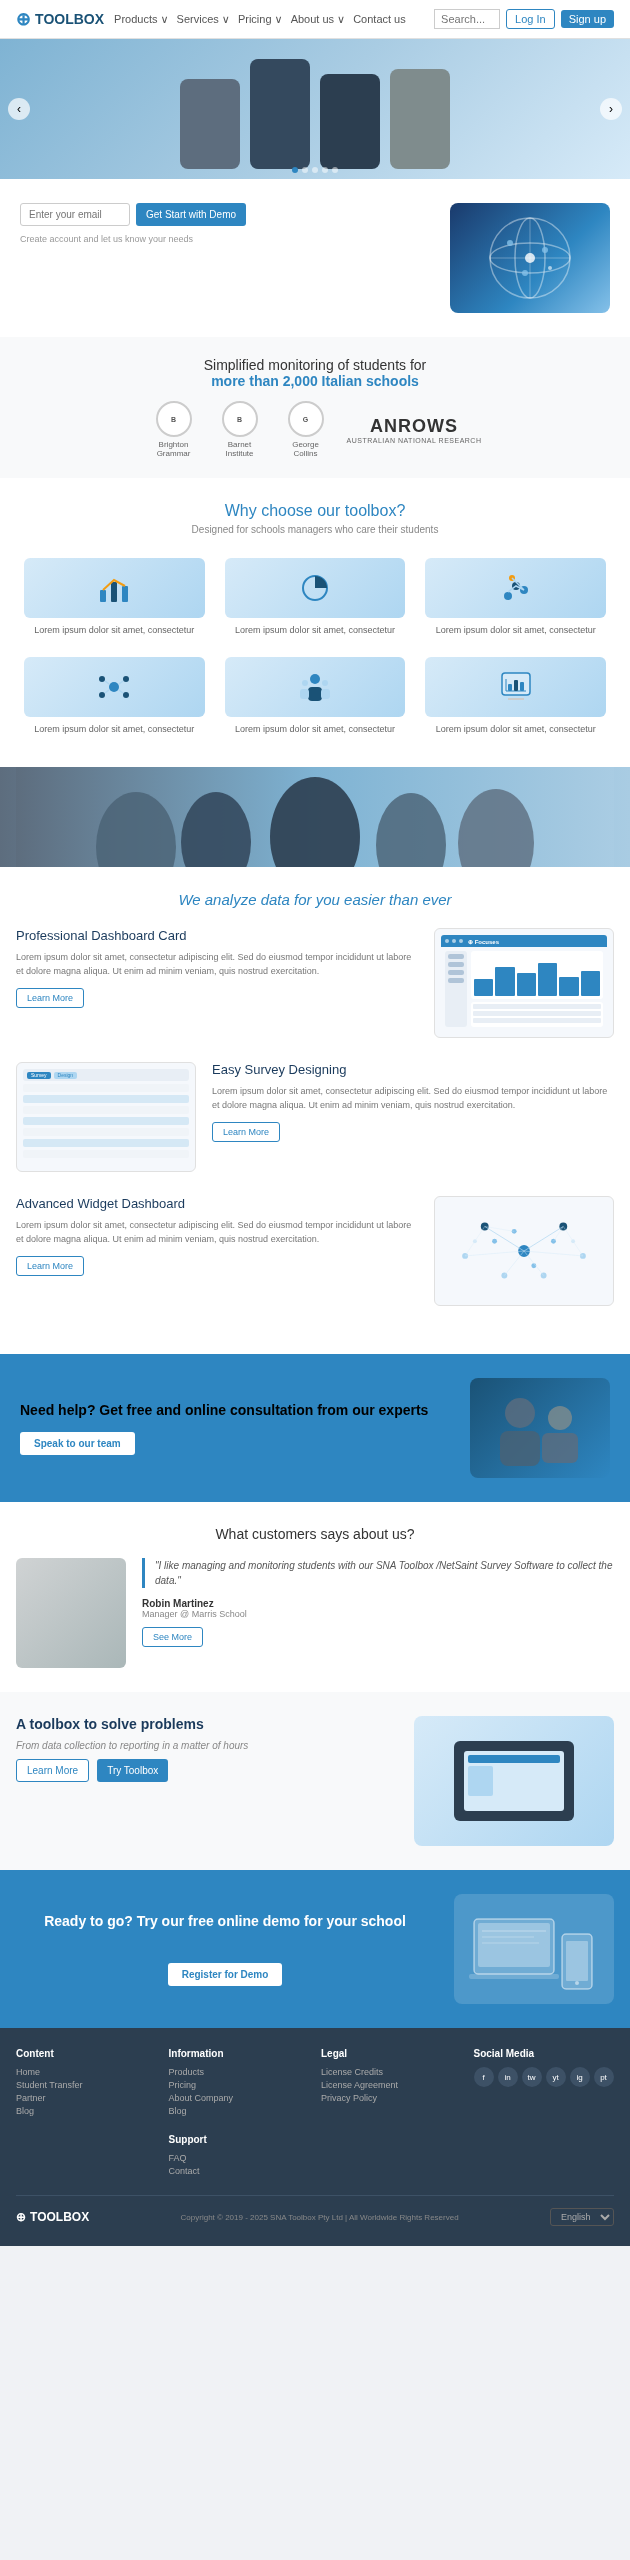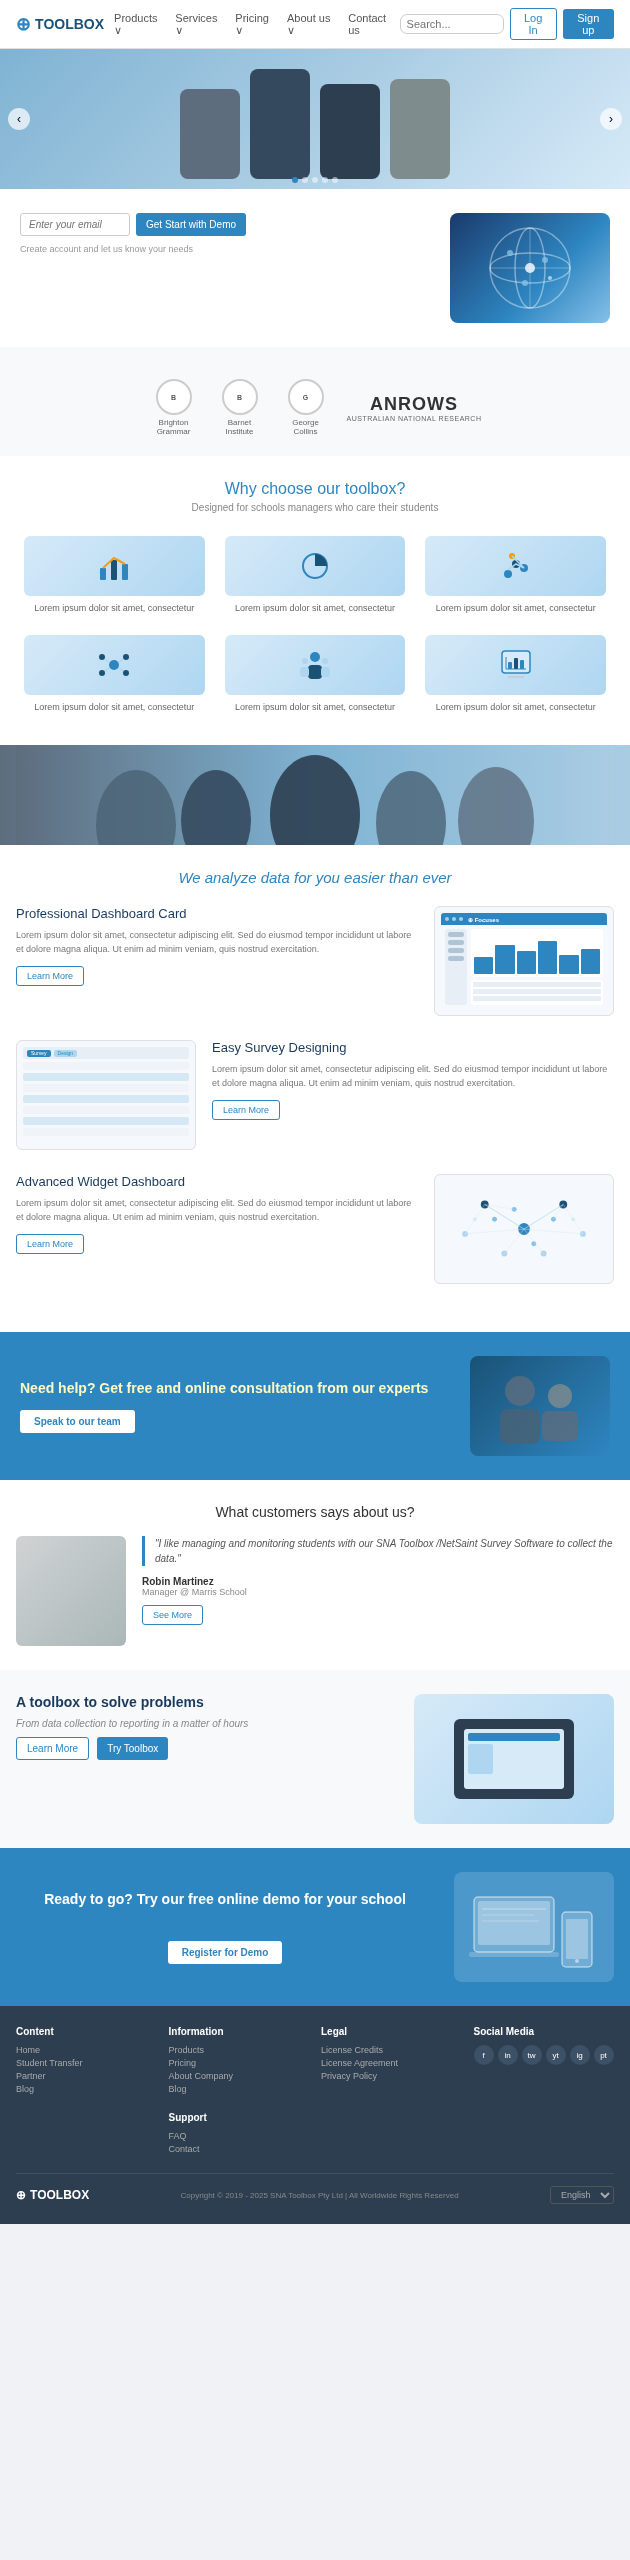--- a/index.html
+++ b/index.html
@@ -14,21 +14,21 @@
       padding: 8px 16px;
       border-bottom: 1px solid #e0e0e0;
       position: sticky; top: 0; z-index: 100;
     }
     .navbar-left { display: flex; align-items: center; gap: 10px; }
     .logo { display: flex; align-items: center; gap: 4px; font-weight: 700; font-size: 14px; color: #1a5276; }
     .logo-icon { color: #2e86c1; font-size: 18px; }
     .nav-links { display: flex; gap: 8px; font-size: 11px; color: #555; }
     .nav-link { cursor: pointer; display: flex; align-items: center; gap: 2px; }
     .navbar-right { display: flex; align-items: center; gap: 6px; }
-    .nav-search { border: 1px solid #ccc; border-radius: 7px; padding: 3px 6px; font-size: 11px; width: 104px; }
+    .nav-search { border: 1px solid #ccc; border-radius: 0; padding: 3px 6px; font-size: 11px; width: 66px; }
     .btn-login { border: 1px solid #2e86c1; color: #2e86c1; background: #fff; border-radius: 3px; padding: 3px 8px; font-size: 11px; cursor: pointer; }
     .btn-signup { background: #2e86c1; color: #fff; border: none; border-radius: 3px; padding: 3px 8px; font-size: 11px; cursor: pointer; }
 
     
     .hero { position: relative; background: #d6e4f0; height: 140px; overflow: hidden; }
     .hero-img { width: 100%; height: 140px; background: linear-gradient(135deg, #7fb3d3 0%, #a9cce3 50%, #d6eaf8 100%); display: flex; align-items: center; justify-content: center; }
     .hero-people { display: flex; gap: 10px; align-items: flex-end; justify-content: center; height: 100%; padding: 10px; }
     .hero-person { width: 60px; height: 100px; border-radius: 8px; background: #85929e; }
     .hero-person:nth-child(1) { background: #5d6d7e; height: 90px; }
     .hero-person:nth-child(2) { background: #34495e; height: 110px; }
@@ -41,21 +41,21 @@
     .hero-dot { width: 6px; height: 6px; border-radius: 50%; background: rgba(255,255,255,0.5); }
     .hero-dot.active { background: #2e86c1; }
 
     
     .sna-section { background: #fff; padding: 24px 20px; display: flex; gap: 20px; align-items: flex-start; }
     .sna-left { flex: 1; }
     .sna-title { font-size: 18px; font-weight: 700; color: #1a3a5c; line-height: 1.3; margin-bottom: 10px; }
     .sna-title span { color: #2e86c1; }
     .sna-desc { font-size: 10px; color: #666; line-height: 1.5; margin-bottom: 12px; }
     .sna-email-row { display: flex; gap: 6px; margin-bottom: 8px; }
-    .sna-email { border: 1px solid #ccc; border-radius: 3px; padding: 5px 8px; font-size: 10px; width: 110px; font-style: italic; }
+    .sna-email { border: 1px solid #ccc; border-radius: 3px; padding: 5px 8px; font-size: 10px; width: 110px; }
     .btn-demo { background: #2e86c1; color: #fff; border: none; border-radius: 3px; padding: 5px 10px; font-size: 10px; cursor: pointer; white-space: nowrap; }
     .sna-small { font-size: 9px; color: #999; }
     .sna-right { width: 160px; height: 110px; border-radius: 8px; background: linear-gradient(135deg, #1a3a6c 0%, #2e86c1 60%, #85c1e9 100%); display: flex; align-items: center; justify-content: center; overflow: hidden; flex-shrink: 0; }
     .globe-svg { width: 100px; height: 100px; }
 
     
     .schools-section { background: #f8f9fa; padding: 20px 16px; text-align: center; }
     .schools-title { font-size: 14px; color: #333; margin-bottom: 6px; }
     .schools-title strong { color: #2e86c1; }
     .schools-logos { display: flex; align-items: center; justify-content: center; gap: 16px; flex-wrap: wrap; margin-top: 12px; }
@@ -113,21 +113,21 @@
     .survey-tab { height: 7px; background: #2e86c1; border-radius: 2px; padding: 0 4px; font-size: 5px; color: #fff; line-height: 7px; }
     .survey-row { height: 8px; background: #f0f4f8; border-radius: 2px; }
     .survey-row.answered { background: #d5e8f5; }
 
     
     .network-mock { position: relative; width: 100%; height: 100%; }
 
     
     .cta-banner { background: #2e86c1; padding: 24px 20px; display: flex; align-items: center; gap: 20px; }
     .cta-text { flex: 1; }
-    .cta-title { font-size: 14px; font-weight: 700; color: #fef9c3; margin-bottom: 12px; line-height: 1.4; }
+    .cta-title { font-size: 14px; font-weight: 700; color: #000000; margin-bottom: 12px; line-height: 1.4; }
     .btn-speak { background: #fff; color: #2e86c1; border: none; border-radius: 3px; padding: 6px 14px; font-size: 10px; cursor: pointer; font-weight: 600; }
     .cta-photo { width: 140px; height: 100px; background: linear-gradient(135deg, #1a5276 0%, #2e86c1 100%); border-radius: 8px; display: flex; align-items: center; justify-content: center; flex-shrink: 0; overflow: hidden; }
 
     
     .testimonials-section { background: #fff; padding: 24px 16px; }
     .testimonials-title { text-align: center; font-size: 14px; color: #333; margin-bottom: 16px; }
     .testimonial-card { display: flex; gap: 16px; align-items: flex-start; }
     .testimonial-photo { width: 110px; height: 110px; border-radius: 6px; background: linear-gradient(135deg, #d0d3d4 0%, #aab7b8 100%); flex-shrink: 0; }
     .testimonial-content { flex: 1; }
     .testimonial-quote { font-size: 10px; color: #555; font-style: italic; line-height: 1.5; margin-bottom: 10px; border-left: 3px solid #2e86c1; padding-left: 10px; }
@@ -234,20 +234,24 @@
       <circle cx="50" cy="50" r="5" fill="#fff" opacity="0.8"></circle>
       <circle cx="30" cy="35" r="3" fill="#85c1e9" opacity="0.8"></circle>
       <circle cx="65" cy="42" r="3" fill="#85c1e9" opacity="0.8"></circle>
       <circle cx="45" cy="65" r="3" fill="#85c1e9" opacity="0.8"></circle>
       <circle cx="70" cy="60" r="2" fill="#fff" opacity="0.6"></circle>
     </svg>
   </div>
 </div>
 
 <div class="schools-section">
+  <div class="schools-title">
+    <span>Simplified monitoring of students for</span><br>
+    <strong><span>more than 2,000 Italian schools</span></strong>
+  </div>
   <div class="schools-logos">
     <div class="school-logo">
       <div class="school-logo-circle">B</div>
       <div class="school-logo-name">Brighton Grammar</div>
     </div>
     <div class="school-logo">
       <div class="school-logo-circle">B</div>
       <div class="school-logo-name">Barnet Institute</div>
     </div>
     <div class="school-logo">

